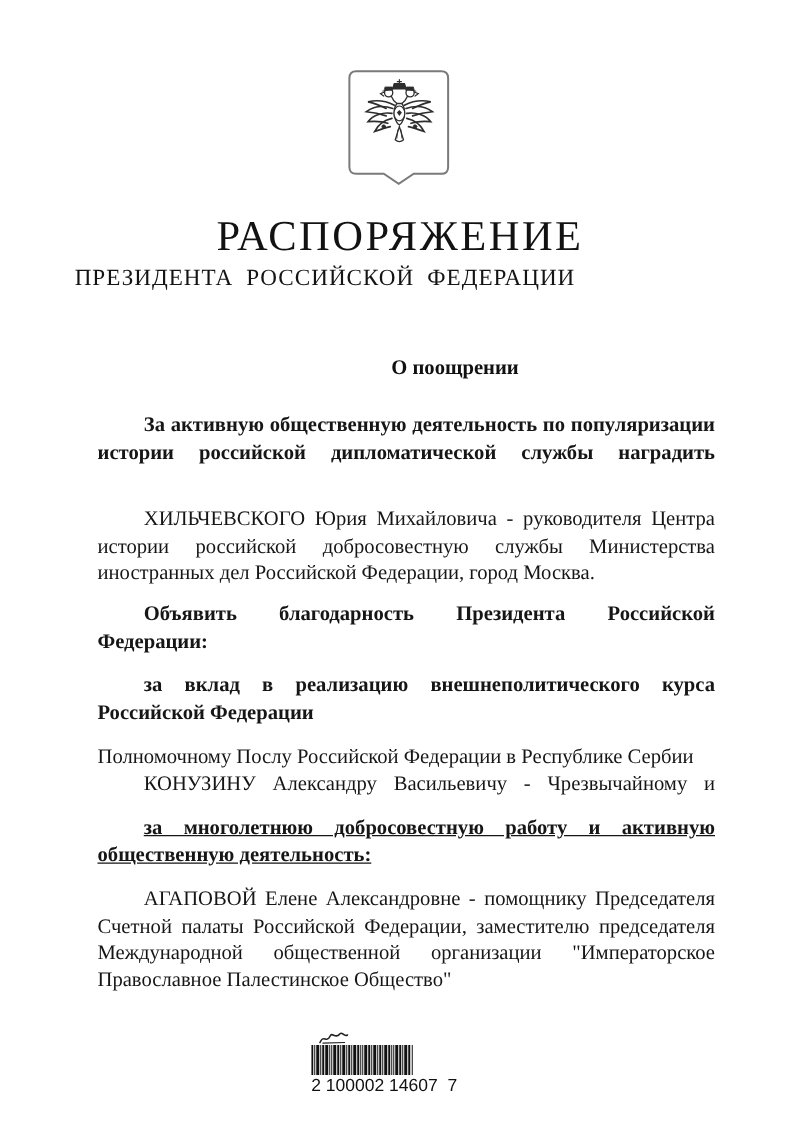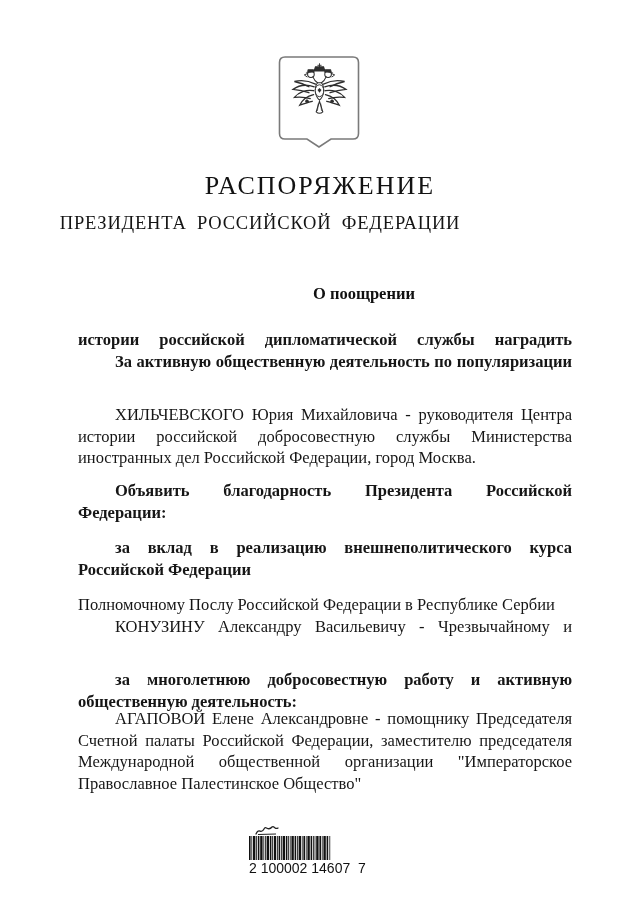--- a/index.html
+++ b/index.html
@@ -9,42 +9,42 @@
     -webkit-font-smoothing:antialiased;
   }
   .page{position:relative;width:640px;height:905px;background:#fff;overflow:hidden;}
 
   
   .emblem{position:absolute;left:278px;top:55px;width:83px;height:93px;}
 
   
   .doc-title{
     position:absolute;top:171px;left:0;width:640px;text-align:center;
-    font-size:26px;letter-spacing:2px;font-weight:400;color:#121212;
+    font-size:34px;letter-spacing:2px;font-weight:400;color:#121212;
   }
   .doc-issuer{
     position:absolute;top:213px;left:0;width:520px;text-align:center;
     font-size:18.5px;letter-spacing:0.8px;word-spacing:5px;color:#141414;
   }
   .doc-subject{
     position:absolute;top:284px;left:0;width:640px;text-align:center;
     font-size:16.5px;font-weight:bold;color:#111;padding-left:44px;
   }
 
   
   .para{
     position:absolute;left:78px;width:494px;
     font-size:16.5px;line-height:21.6px;color:#161616;
   }
   .para.bold{font-weight:bold;}
   .line{text-align:justify;}
   .line.just{text-align-last:justify;-moz-text-align-last:justify;}
   .line.first{text-indent:37px;}
   .p1{top:329px;} .p2{top:404px;} .p3{top:480px;} .p4{top:537px;}
-  .p5{top:594px;} .p6{top:669px;} .p7{top:708px;}
+  .p5{top:594px;} .p6{top:651px;text-decoration:underline;} .p7{top:708px;}
 
   
   .barcode-block{position:absolute;left:249px;top:825px;width:88px;}
   .hand-mark{display:block;margin-left:6px;height:11px;}
   .barcode-bars{display:block;}
   .barcode-digits{
     font-family:Liberation Sans, sans-serif;
     font-size:14px;letter-spacing:0;white-space:pre;color:#111;
     margin-top:0px;
     text-align:center;
@@ -95,22 +95,22 @@
         <path d="M47,41 l3,-3 3,3 -3,4 z" fill="#2e2e2e" stroke="none"></path>
       </g>
     </svg>
   </div>
 
   <div class="doc-title">РАСПОРЯЖЕНИЕ</div>
   <div class="doc-issuer">ПРЕЗИДЕНТА РОССИЙСКОЙ ФЕДЕРАЦИИ</div>
   <div class="doc-subject">О поощрении</div>
 
   <div class="para p1 bold">
+    <div class="line first just">За активную общественную деятельность по популяризации</div>
     <div class="line just">истории российской дипломатической службы наградить</div>
-    <div class="line first just">За активную общественную деятельность по популяризации</div>
   </div>
 
   <div class="para p2">
     <div class="line first just">ХИЛЬЧЕВСКОГО Юрия Михайловича - руководителя Центра</div>
     <div class="line just">истории российской добросовестную службы Министерства</div>
     <div class="line">иностранных дел Российской Федерации, город Москва.</div>
   </div>
 
   <div class="para p3 bold">
     <div class="line first just">Объявить благодарность Президента Российской</div>

